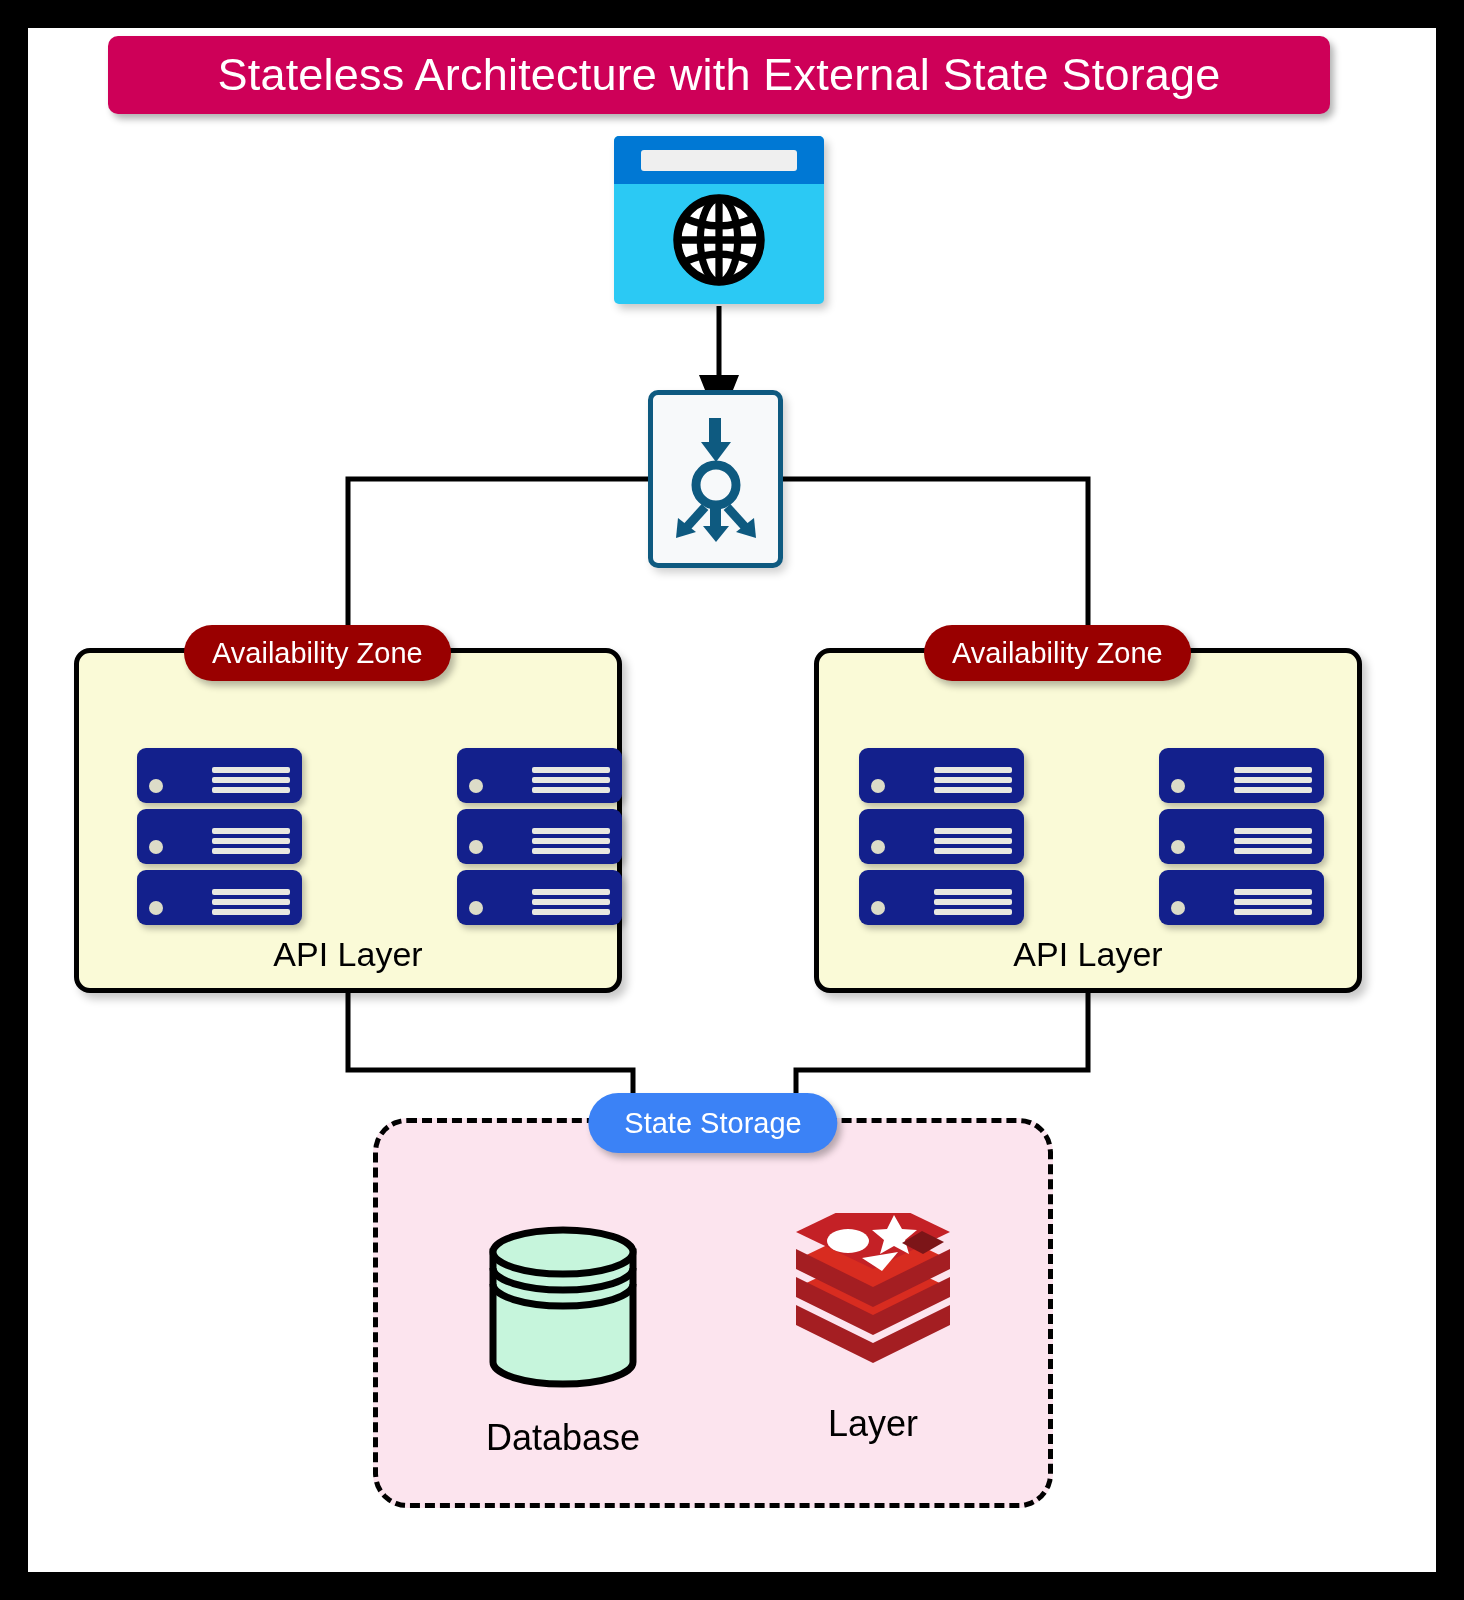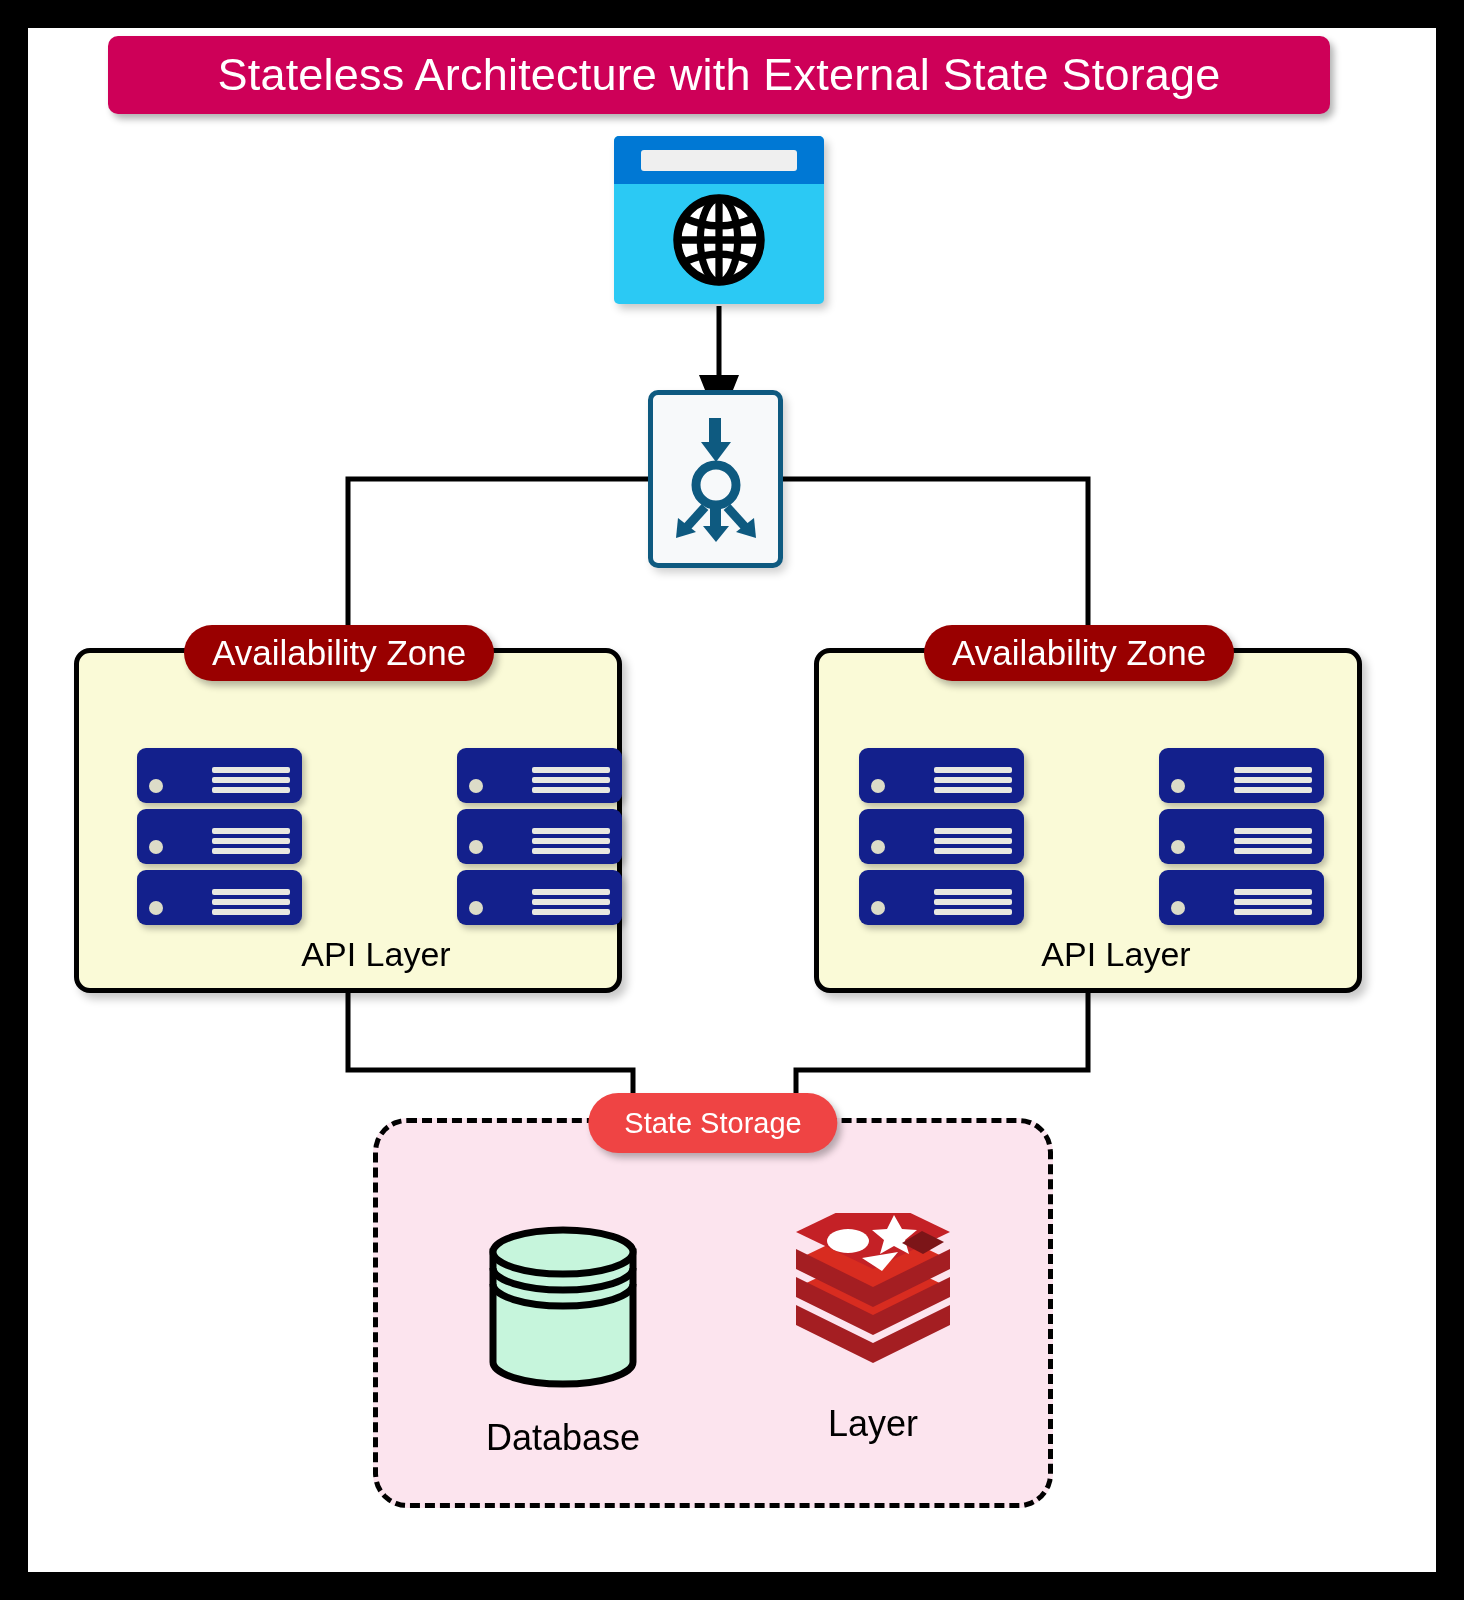--- a/index.html
+++ b/index.html
@@ -128,40 +128,39 @@
   #az-left  { left: 46px;  top: 620px; width: 548px; height: 345px; }
   #az-right { left: 786px; top: 620px; width: 548px; height: 345px; }
 
   .az-label {
     position: absolute;
     top: -28px;
     height: 56px;
     background: #990000;
     border-radius: 28px;
     color: #ffffff;
-    font-size: 35px;
+    font-size: 29px;
     display: flex;
     align-items: center;
     justify-content: center;
     box-shadow: 4px 5px 7px rgba(0,0,0,0.28);
     padding: 0 28px;
     white-space: nowrap;
   }
   #az-left .az-label  { left: 105px; }
   #az-right .az-label { left: 105px; }
 
   .az-caption {
     position: absolute;
     bottom: 14px;
     left: 0;
     width: 100%;
     text-align: center;
     font-size: 34px;
     color: #000000;
-    padding-left: 28px;
   }
 
   .rack {
     position: absolute;
     width: 165px;
   }
   #az-left  .rack.rack-a { left: 58px;  top: 95px; }
   #az-left  .rack.rack-b { left: 378px; top: 95px; }
   #az-right .rack.rack-a { left: 40px;  top: 95px; }
   #az-right .rack.rack-b { left: 340px; top: 95px; }
@@ -209,21 +208,21 @@
     border: 5px dashed #000000;
     border-radius: 34px;
     box-sizing: border-box;
   }
   #storage-label {
     position: absolute;
     left: 50%;
     transform: translateX(-50%);
     top: -30px;
     height: 60px;
-    background: #ef4444;
+    background: #3b82f6;
     border-radius: 30px;
     color: #ffffff;
     font-size: 29px;
     display: flex;
     align-items: center;
     justify-content: center;
     padding: 0 36px;
     white-space: nowrap;
     box-shadow: 4px 5px 7px rgba(0,0,0,0.28);
   }

